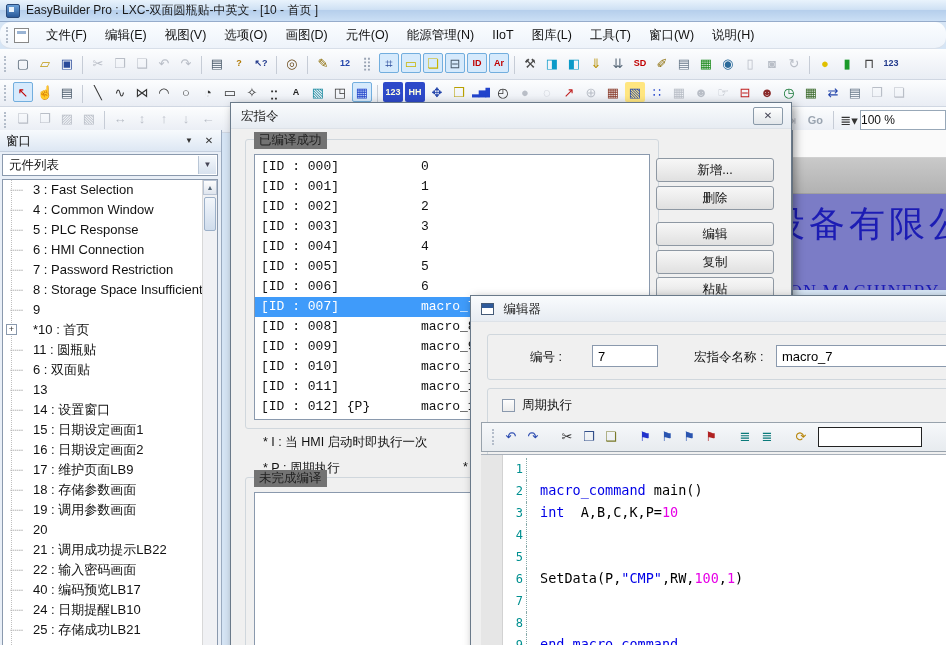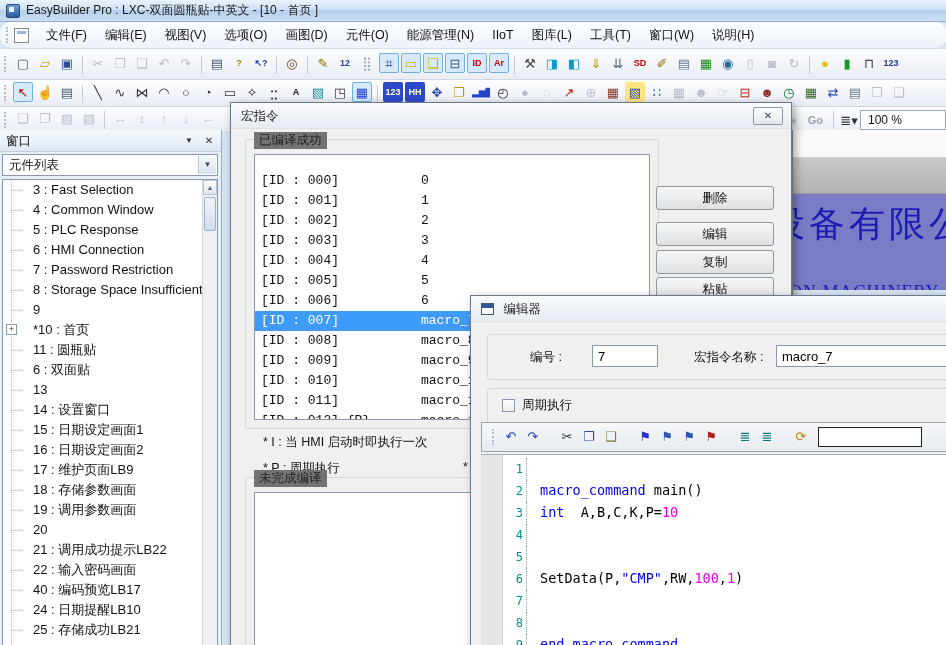--- a/index.html
+++ b/index.html
@@ -30,21 +30,21 @@
   .tbi { display:inline-block; width:20px; height:20px; line-height:19px; text-align:center;
     font-size:13px; margin:1px; border:1px solid transparent; border-radius:2px; cursor:default; overflow:hidden; }
   .tbi.txt { font-size:9px; font-weight:bold; letter-spacing:0; }
   .tbi.hl { background:#d6eafc; border-color:#72aede; }
   .tbi.dis { color:#b9bec7 !important; }
   .tsep { display:inline-block; width:1px; height:18px; background:#c6ccd6; margin:0 4px; }
   .tgap { display:inline-block; width:12px; }
   .tb3right { position:absolute; right:0; top:2px; display:flex; align-items:center; }
   .golabel { color:#9aa4b0; font-weight:bold; font-size:11px; margin:0 6px; }
   .zoomcombo { width:86px; height:20px; background:#fff; border:1px solid #98a8b8; line-height:18px;
-    padding-left:7px; font-size:12px; }
+    font-size:12px; }
 
   
   .panel { position:absolute; left:0; top:130px; width:222px; height:515px; background:#e9eff7;
     border-right:1px solid #9aaabf; z-index:2; }
   .phead { height:22px; background:linear-gradient(#f7fafd,#dde7f3); border-bottom:1px solid #c4cfde;
     padding:3px 6px; position:relative; }
   .pbtn { position:absolute; top:4px; width:16px; height:14px; text-align:center; line-height:14px;
     font-size:8px; color:#333; cursor:default; }
   .pcollapse { right:24px; } .pclose { right:4px; font-size:10px; }
   .combo { position:absolute; top:24px; left:2px; right:3px; height:22px; background:#fff;
@@ -83,21 +83,21 @@
   .grp { position:absolute; border:1px solid #d0d7dd; border-radius:3px; }
   .grplabel { position:absolute; top:-8px; left:8px; background:#737373; padding:0 5px; font-size:12.5px; color:#222; }
 
   
   .mdlg { left:230px; top:102px; width:562px; height:580px; z-index:5; }
   .mclose { position:absolute; top:4px; right:8px; width:30px; height:18px;
     background:linear-gradient(#fefefe,#e2e6ea); border:1px solid #8a9aa9; border-radius:2px;
     text-align:center; line-height:16px; font-size:10px; color:#445; }
   .mgrp1 { left:14px; top:36px; width:414px; height:290px; }
   .mlist { position:absolute; left:8px; top:14px; right:8px; bottom:8px; background:#fff;
-    border:1px solid #8a99ad; overflow:hidden; font-family:"Liberation Mono",monospace; font-size:13px; padding-top:16px; }
+    border:1px solid #8a99ad; overflow:hidden; font-family:"Liberation Mono",monospace; font-size:13px; padding-top:2px; }
   .mrow { height:20px; line-height:20px; padding-left:6px; white-space:pre; }
   .mrow .mid { display:inline-block; width:160px; }
   .mrow.sel { background:#3f9bfa; color:#fff; }
   .mbtn { position:absolute; left:425px; width:118px; height:24px; text-align:center; line-height:22px;
     background:linear-gradient(#f7f7f7,#ececec 50%,#e0e0e0); border:1px solid #8e98a3; border-radius:3px;
     font-size:12.5px; cursor:default; }
   .mnote { position:absolute; left:16px; font-size:12.5px; color:#111;margin-left:16px; }
   .mstar { position:absolute; left:232px; font-size:12.5px; }
   .mgrp2 { left:14px; top:374px; width:414px; height:196px; }
   .mempty { position:absolute; left:8px; top:14px; right:8px; bottom:8px; background:#fff; border:1px solid #8a99ad; }
@@ -239,21 +239,21 @@
         </div>
     </div>
     <span id="macrobtns"></span>
     <div class="mnote" style="top:331px">* I : 当 HMI 启动时即执行一次</div>
     <div class="mnote" style="top:357px">* P : 周期执行</div>
     <div class="mstar" style="top:357px">*</div>
     <div class="grp mgrp2">
       <span class="grplabel">未完成编译</span>
       <div class="mempty"></div>
     </div>
-  <div class="mbtn" style="top: 83px;">删除</div><div class="mbtn" style="top: 119px;">编辑</div><div class="mbtn" style="top: 174px;">粘贴</div><div class="mbtn" style="top: 147px;">复制</div></div>
+  <div class="mbtn" style="top: 55px;">新增...</div><div class="mbtn" style="top: 83px;">删除</div><div class="mbtn" style="top: 119px;">编辑</div><div class="mbtn" style="top: 174px;">粘贴</div><div class="mbtn" style="top: 147px;">复制</div></div>
 
   <div class="dlg edlg">
     <div class="dlgtitle">
       <span class="ewicon"></span>
       <span>编辑器</span>
     </div>
     <div class="grp egrp1">
       <span class="elabel" style="left:42px">编号 :</span>
       <input class="einput" style="left: 104px; width: 66px;" value="7">
       <span class="elabel" style="left:206px">宏指令名称 :</span>

